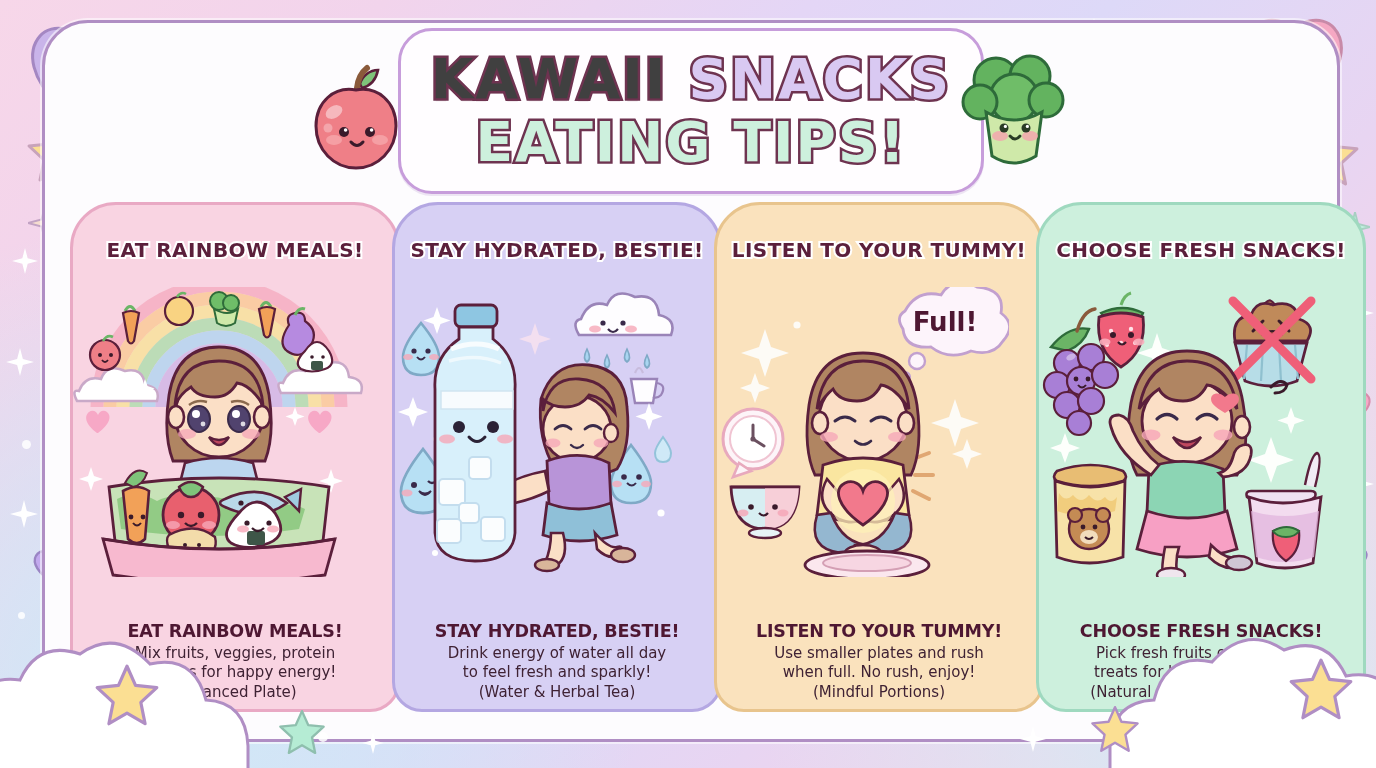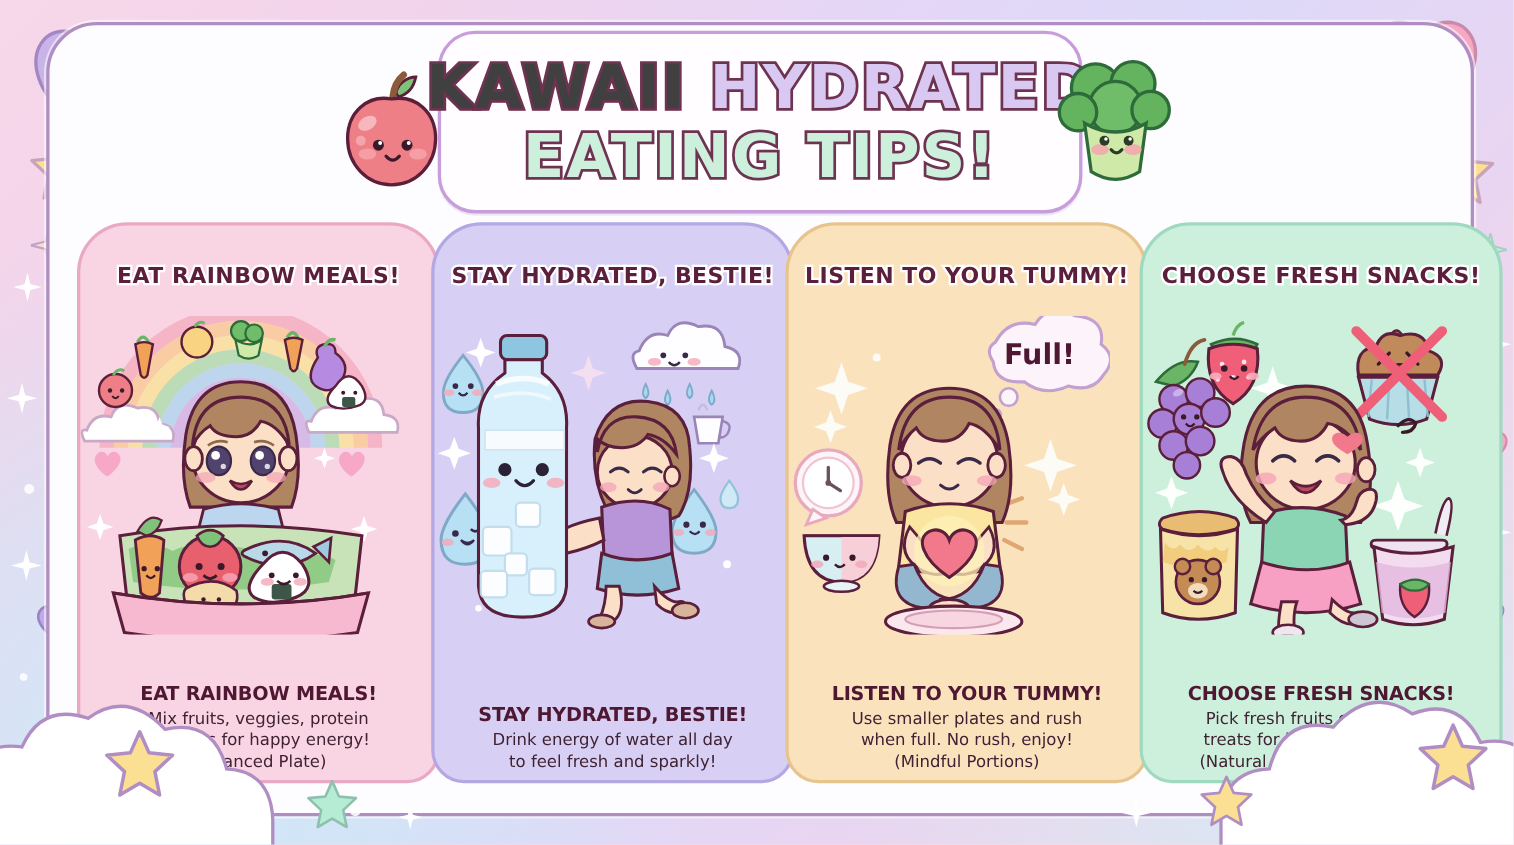--- a/index.html
+++ b/index.html
@@ -257,21 +257,21 @@
   </div>
   <div class="heart-deco" style="left:1344px;top:546px;">
     <svg width="26" height="24" viewBox="0 0 40 36">
         <path d="M20 34 C4 22 2 12 8 6 C13 1 19 4 20 9 C21 4 27 1 32 6 C38 12 36 22 20 34 Z" fill="#c2a9ee" stroke="#9a85c4" stroke-width="2.5"></path>
       </svg>
   </div>
 
   <div id="panel"></div>
 
   <div id="title-banner">
-    <div class="title-line" id="title-l1"><span class="tw-pink">KAWAII </span><span class="tw-purple">HYDRATED</span></div>
+    <div class="title-line" id="title-l1"><span class="tw-pink">KAWAII </span><span class="tw-purple">SNACKS</span></div>
     <div class="title-line tw-mint" id="title-l2">EATING TIPS!</div>
   </div>
 
   <div id="apple-deco">
     <svg width="104" height="112" viewBox="0 0 104 112">
       <path d="M56 22 C58 14 66 8 74 8 C72 18 66 24 58 26 Z" fill="#7fc37a" stroke="#5b1f3b" stroke-width="2.6"></path>
       <path d="M53 26 C54 16 58 10 63 6" stroke="#8a5a3b" stroke-width="6" fill="none" stroke-linecap="round"></path>
       <path d="M52 28 C30 24 12 40 12 64 C12 88 30 106 52 106 C74 106 92 88 92 64 C92 40 74 24 52 28 Z" fill="#ef7f87" stroke="#5b1f3b" stroke-width="3"></path>
       <ellipse cx="30" cy="50" rx="9" ry="6" fill="#ffffff" opacity=".45" transform="rotate(-30 30 50)"></ellipse>
       <circle cx="24" cy="66" r="4.5" fill="#ffffff" opacity=".3"></circle>
@@ -552,20 +552,21 @@
             <rect x="42" y="232" width="24" height="24" rx="4"></rect>
             <rect x="86" y="230" width="24" height="24" rx="4"></rect>
           </g>
         </g>
       </svg>
     </div>
     <div class="card-caption">
       <div class="cap-title">STAY HYDRATED, BESTIE!</div>
       <div class="cap-body">Drink energy of water all day</div>
       <div class="cap-body">to feel fresh and sparkly!</div>
+      <div class="cap-body">(Water &amp; Herbal Tea)</div>
     </div>
   </div>
 
   <div class="card" id="card2">
     <div class="card-header">
       <span>LISTEN TO YOUR TUMMY!</span>
     </div>
     <div class="card-art">
       <svg width="292" height="290" viewBox="0 0 292 290">
 

